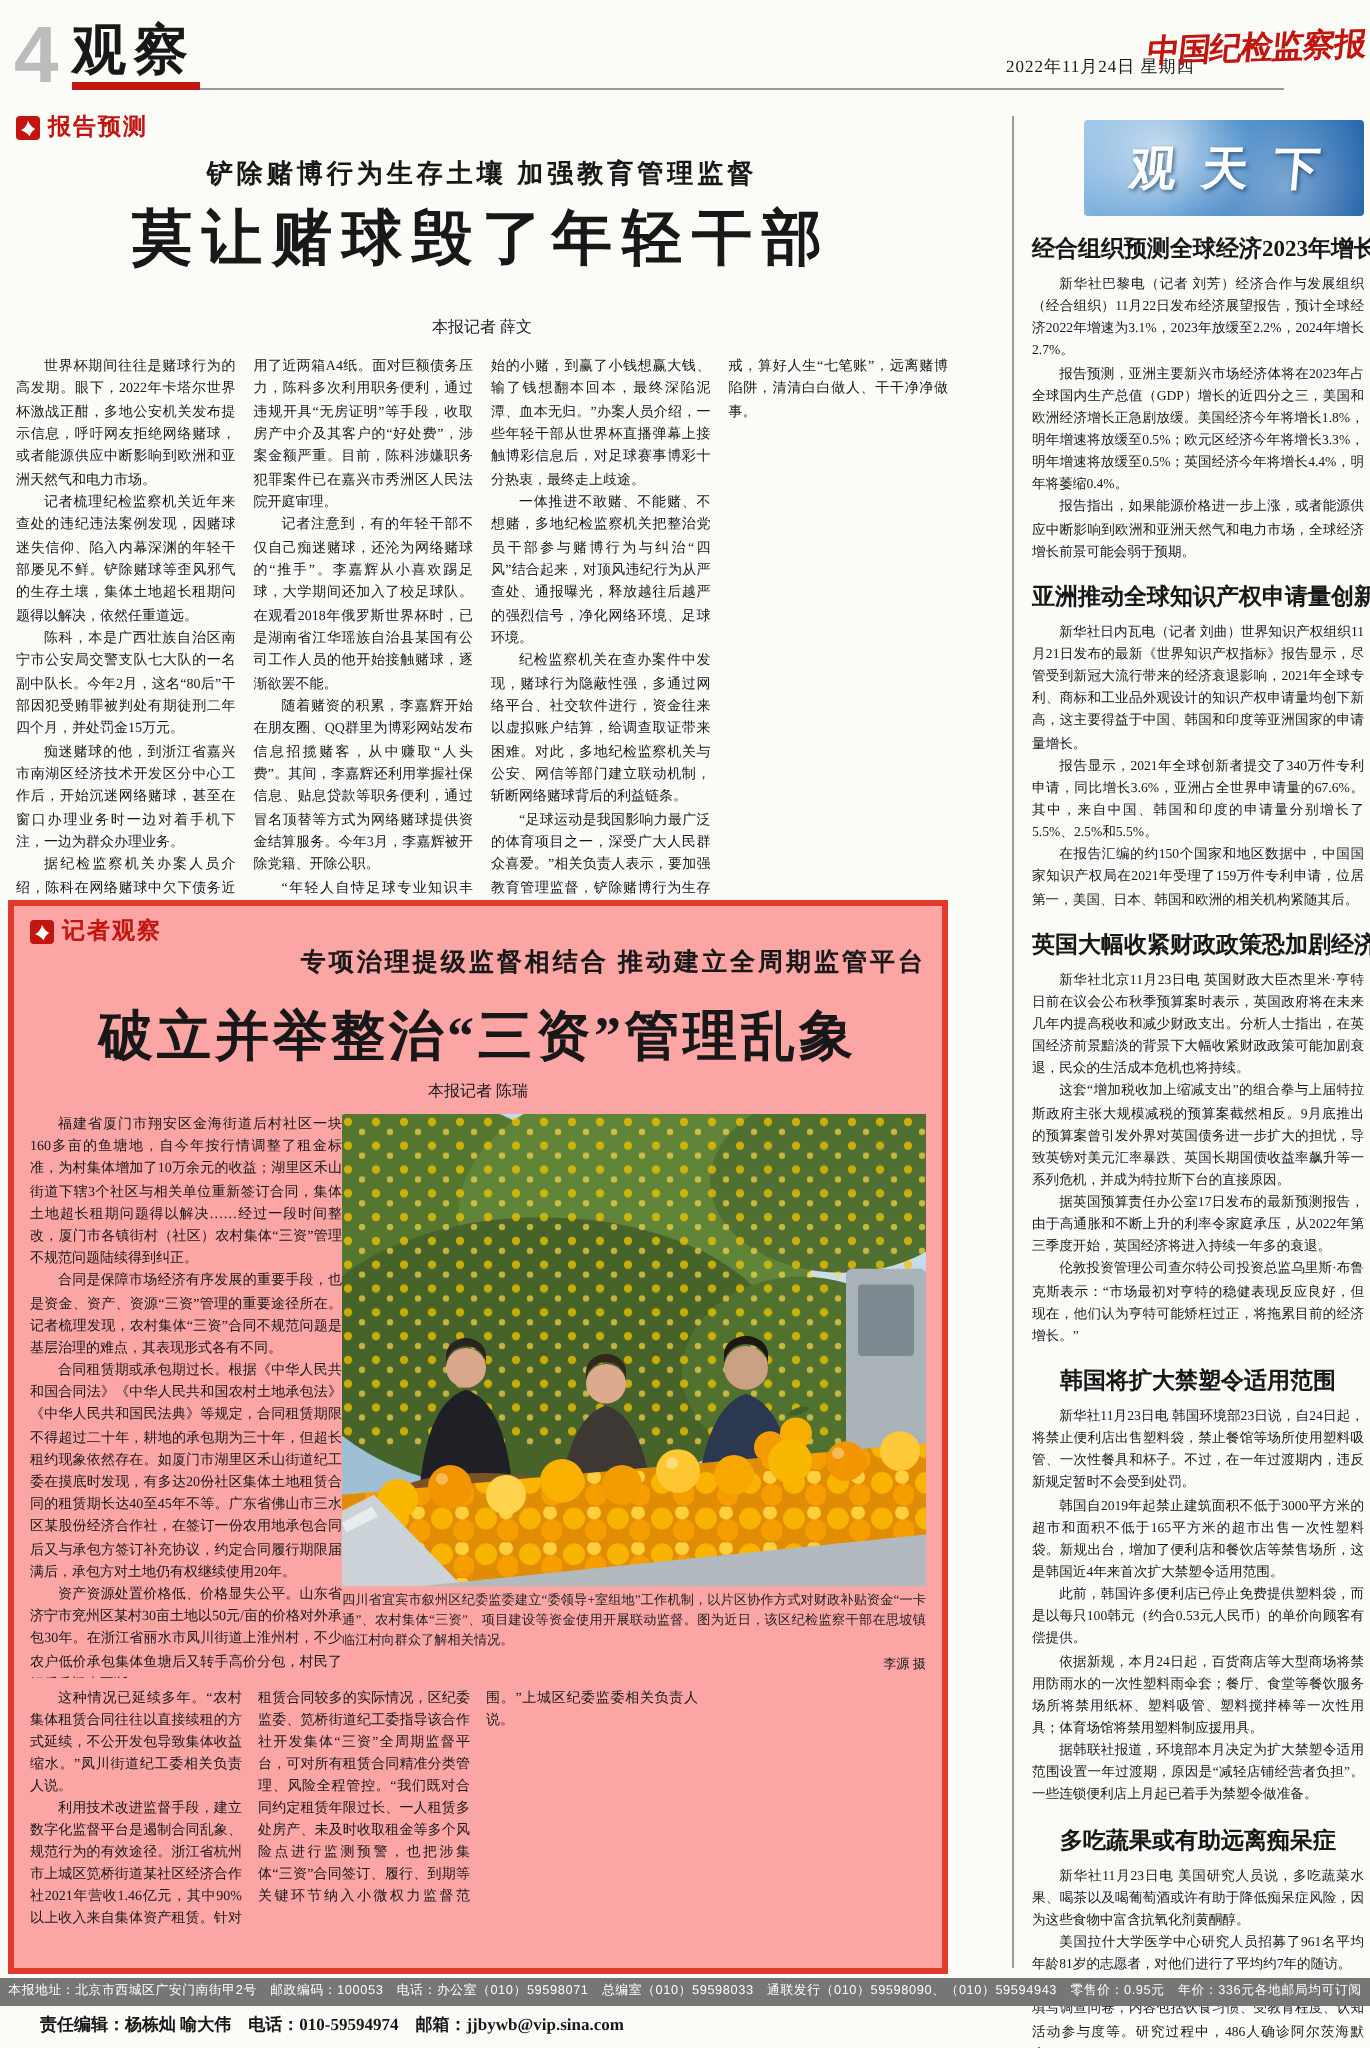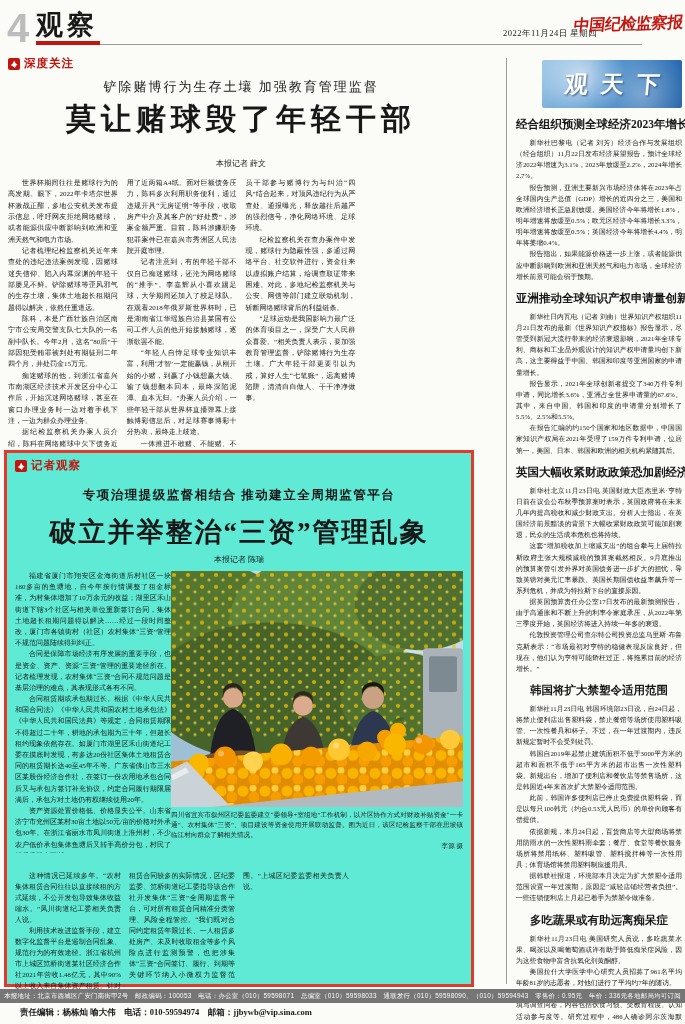--- a/index.html
+++ b/index.html
@@ -14,38 +14,38 @@
   .hdr-date{position:absolute;left:503px;top:28px;font-size:8.5px;letter-spacing:.5px;}
   .masthead{position:absolute;right:3px;top:14px;font-size:16px;font-weight:900;color:#c2150f;
             transform:skewX(-8deg) rotate(-2deg);letter-spacing:-.5px;white-space:nowrap;}
   
   .badge{display:flex;align-items:center;gap:4px;color:#c2150f;font-weight:700;font-size:11.5px;letter-spacing:1px;}
   .badge svg{display:block;}
   
   .para{margin:0;text-indent:2em;}
   
   .art1{position:absolute;left:8px;top:56px;width:466px;}
-  .kicker{text-align:center;font-size:13px;font-weight:400;letter-spacing:2px;margin-top:7px;}
+  .kicker{text-align:center;font-size:13px;font-weight:700;letter-spacing:2px;margin-top:7px;}
   .headline1{text-align:center;font-size:30px;font-weight:900;letter-spacing:5px;margin-top:3px;white-space:nowrap;}
   .byline{text-align:center;font-size:8px;margin-top:18px;color:#222;}
   .body1{margin-top:9px;height:288px;column-count:4;column-gap:9px;column-fill:auto;
          font-size:7px;line-height:1.62;text-align:justify;overflow:hidden;}
   
   .box{position:absolute;left:4px;top:450px;width:470px;height:537px;border:3px solid #e2392b;
-       background:#5eead4;box-sizing:border-box;padding:5px 8px 4px;}
-  .kicker2{text-align:center;font-size:12.5px;font-weight:700;letter-spacing:1.5px;margin-top:14px;}
+       background:#fca5a5;box-sizing:border-box;padding:5px 8px 4px;}
+  .kicker2{text-align:right;font-size:12.5px;font-weight:700;letter-spacing:1.5px;margin-top:0;}
   .headline2{text-align:center;font-size:27px;font-weight:900;letter-spacing:2px;margin-top:10px;white-space:nowrap;}
   .byline2{text-align:center;font-size:8px;margin-top:4px;}
   .box-mid{display:flex;gap:0;margin-top:6px;}
   .box-left{width:156px;flex:none;font-size:7px;line-height:1.6;text-align:justify;height:282px;overflow:hidden;}
   .photo-wrap{flex:1;min-width:0;}
   .photo{width:100%;height:236px;display:block;background:#9fc4d8;}
   .caption{font-size:6.6px;line-height:1.55;text-align:justify;margin-top:3px;color:#222;}
   .credit{text-align:right;font-size:6.6px;margin-top:1px;color:#222;}
-  .box-bottom{margin-top:18px;height:128px;column-count:4;column-gap:8px;column-fill:auto;
+  .box-bottom{margin-top:5px;height:128px;column-count:4;column-gap:8px;column-fill:auto;
               font-size:7px;line-height:1.58;text-align:justify;overflow:hidden;}
   
   .vdiv{position:absolute;left:506px;top:58px;height:926px;width:1px;background:#9a9a9a;}
   .rcol{position:absolute;left:516px;top:58px;width:166px;}
   .banner{margin:2px 0 8px 26px;width:140px;height:48px;border-radius:2px;position:relative;
           background:
             radial-gradient(circle at 28% 35%,rgba(255,255,255,.65),rgba(255,255,255,0) 42%),
             radial-gradient(circle at 72% 70%,rgba(255,255,255,.35),rgba(255,255,255,0) 45%),
             linear-gradient(115deg,#9cc6e8 0%,#4a8ecb 45%,#1d5ea6 100%);
           display:flex;align-items:center;justify-content:center;}
@@ -71,32 +71,33 @@
   <div class="masthead">中国纪检监察报</div>
 
   <div class="art1">
     <div class="badge">
       <span>
           <svg width="12" height="12" viewBox="0 0 12 12">
             <rect width="12" height="12" rx="2" fill="#c2150f"></rect>
             <path d="M2.4 7c2-.5 3.1-2.5 3.6-4.6.8 1.9 2 3.3 3.6 4.1-1.1.6-2.3 2-2.8 3.6C5.8 8.7 3.9 7.5 2.4 7z" fill="#fff"></path>
           </svg>
         </span>
-      <span>深度关注</span>
+      <span>报告预测</span>
     </div>
     <div class="kicker">铲除赌博行为生存土壤  加强教育管理监督</div>
     <div class="headline1">莫让赌球毁了年轻干部</div>
     <div class="byline">本报记者 薛文</div>
     <div class="body1">
         <p class="para">世界杯期间往往是赌球行为的高发期。眼下，2022年卡塔尔世界杯激战正酣，多地公安机关发布提示信息，呼吁网友拒绝网络赌球，或者能源供应中断影响到欧洲和亚洲天然气和电力市场。</p>
         <p class="para">记者梳理纪检监察机关近年来查处的违纪违法案例发现，因赌球迷失信仰、陷入内幕深渊的年轻干部屡见不鲜。铲除赌球等歪风邪气的生存土壤，集体土地超长租期问题得以解决，依然任重道远。</p>
         <p class="para">陈科，本是广西壮族自治区南宁市公安局交警支队七大队的一名副中队长。今年2月，这名“80后”干部因犯受贿罪被判处有期徒刑二年四个月，并处罚金15万元。</p>
         <p class="para">痴迷赌球的他，到浙江省嘉兴市南湖区经济技术开发区分中心工作后，开始沉迷网络赌球，甚至在窗口办理业务时一边对着手机下注，一边为群众办理业务。</p>
         <p class="para">据纪检监察机关办案人员介绍，陈科在网络赌球中欠下债务近2000万元，仅打印其流水账目就使用了近两箱A4纸。面对巨额债务压力，陈科多次利用职务便利，通过违规开具“无房证明”等手段，收取房产中介及其客户的“好处费”，涉案金额严重。目前，陈科涉嫌职务犯罪案件已在嘉兴市秀洲区人民法院开庭审理。</p>
         <p class="para">记者注意到，有的年轻干部不仅自己痴迷赌球，还沦为网络赌球的“推手”。李嘉辉从小喜欢踢足球，大学期间还加入了校足球队。在观看2018年俄罗斯世界杯时，已是湖南省江华瑶族自治县某国有公司工作人员的他开始接触赌球，逐渐欲罢不能。</p>
+        <p class="para">随着赌资的积累，李嘉辉开始在朋友圈、QQ群里为博彩网站发布信息招揽赌客，从中赚取“人头费”。其间，李嘉辉还利用掌握社保信息、贴息贷款等职务便利，通过冒名顶替等方式为网络赌球提供资金结算服务。今年3月，李嘉辉被开除党籍、开除公职。</p>
         <p class="para">“年轻人自恃足球专业知识丰富，利用‘才智’一定能赢钱，从刚开始的小赌，到赢了小钱想赢大钱、输了钱想翻本回本，最终深陷泥潭、血本无归。”办案人员介绍，一些年轻干部从世界杯直播弹幕上接触博彩信息后，对足球赛事博彩十分热衷，最终走上歧途。</p>
         <p class="para">一体推进不敢赌、不能赌、不想赌，多地纪检监察机关把整治党员干部参与赌博行为与纠治“四风”结合起来，对顶风违纪行为从严查处、通报曝光，释放越往后越严的强烈信号，净化网络环境、足球环境。</p>
         <p class="para">纪检监察机关在查办案件中发现，赌球行为隐蔽性强，多通过网络平台、社交软件进行，资金往来以虚拟账户结算，给调查取证带来困难。对此，多地纪检监察机关与公安、网信等部门建立联动机制，斩断网络赌球背后的利益链条。</p>
         <p class="para">“足球运动是我国影响力最广泛的体育项目之一，深受广大人民群众喜爱。”相关负责人表示，要加强教育管理监督，铲除赌博行为生存土壤。广大年轻干部更要引以为戒，算好人生“七笔账”，远离赌博陷阱，清清白白做人、干干净净做事。</p>
       </div>
   </div>
 
   <div class="box">
     <div class="badge">
       <span>

